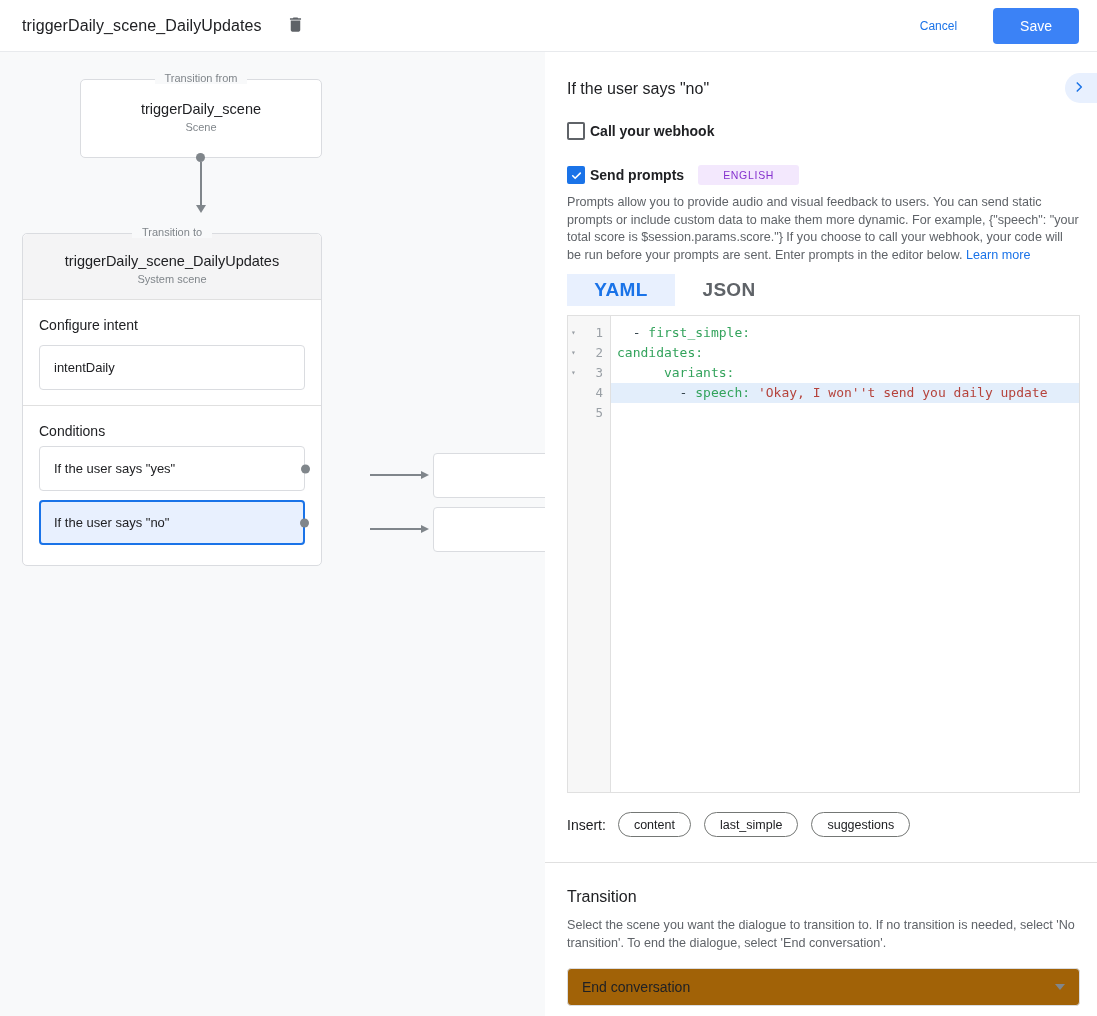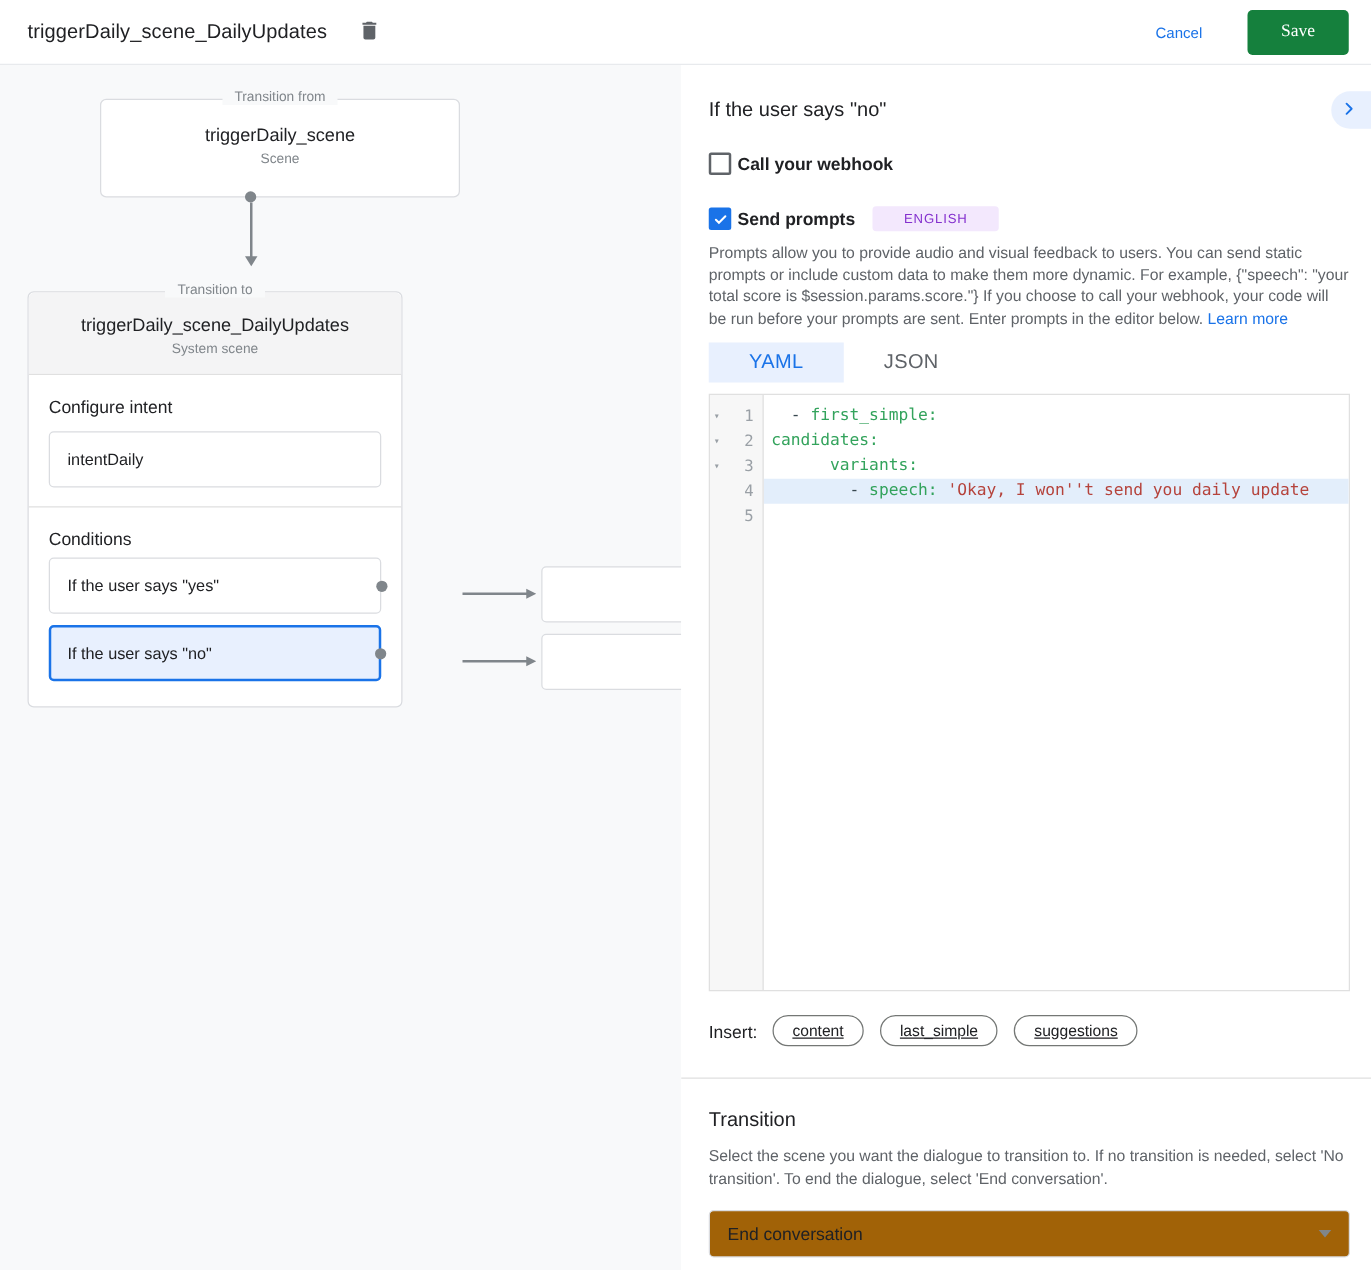--- a/index.html
+++ b/index.html
@@ -6,32 +6,32 @@
   html,body { width:1097px; height:1016px; }
   body { font-family:"Liberation Sans", sans-serif; background:#fff; color:#202124; overflow:hidden; }
 
   
   .topbar { position:relative; height:52px; background:#fff; border-bottom:1px solid #e8eaed; display:flex; align-items:center; padding:0 18px 0 22px; z-index:5; }
   .topbar-title { font-size:16px; font-weight:500; color:#202124; letter-spacing:.1px; }
   .trash-btn { margin-left:20px; width:28px; height:28px; border:none; background:transparent; cursor:pointer; display:flex; align-items:center; justify-content:center; }
   .trash-btn svg { width:19px; height:19px; fill:#5f6368; }
   .topbar-spacer { flex:1; }
   .cancel-btn { border:none; background:transparent; color:#1a73e8; font-size:12px; font-weight:500; padding:8px 16px; cursor:pointer; margin-right:20px; font-family:inherit;text-align:center; }
-  .save-btn { border:none; background:#15803d; color:#fff; font-size:14px; font-weight:500; border-radius:4px; padding:0 27px; height:36px; cursor:pointer; font-family:Liberation Serif, serif; }
+  .save-btn { border:none; background:#3b82f6; color:#fff; font-size:14px; font-weight:500; border-radius:4px; padding:0 27px; height:36px; cursor:pointer; font-family:Liberation Sans, sans-serif; }
 
   
   .body-wrap { position:relative; height:964px; }
   .canvas { position:absolute; left:0; top:0; width:545px; height:964px; background:#f8f9fa; overflow:hidden; }
   .panel { position:absolute; left:545px; top:0; width:552px; height:964px; background:#fff; }
 
   
   .flow-box { position:absolute; background:#fff; border:1px solid #dadce0; border-radius:5px; }
   .flow-legend { position:absolute; top:-8px; left:0; right:0; text-align:center; font-size:11px; color:#80868b; pointer-events:none; }
   .flow-legend span { background:#f8f9fa; padding:0 10px; }
-  .from-box { left:80px; top:27px; width:288px; height:79px; text-align:center; }
+  .from-box { left:80px; top:27px; width:242px; height:79px; text-align:center; }
   .from-title { margin-top:21px; font-size:14.5px; color:#202124; }
   .flow-subtitle { margin-top:4px; font-size:11px; color:#80868b; }
 
   .conn-dot { position:absolute; width:9px; height:9px; border-radius:50%; background:#80868b; z-index:3; }
   .v-line { position:absolute; left:200px; top:110px; width:2px; height:44px; background:#80868b; }
   .v-arrowhead { position:absolute; left:196px; top:153px; width:0; height:0; border-left:5px solid transparent; border-right:5px solid transparent; border-top:8px solid #80868b; }
 
   .to-box { left:22px; top:181px; width:300px; height:333px; }
   .to-header { height:66px; background:#f4f4f5; border-bottom:1px solid #e0e0e0; border-radius:5px 5px 0 0; text-align:center; }
   .to-title { padding-top:19px; font-size:14.5px; color:#202124; }
@@ -63,38 +63,38 @@
   .cbx { width:18px; height:18px; border:2px solid #5f6368; border-radius:2px; background:#fff; flex:none; cursor:pointer; }
   .cbx.checked { border-color:#1a73e8; background:#1a73e8; display:flex; align-items:center; justify-content:center; }
   .cbx.checked svg { width:13px; height:13px; stroke:#fff; stroke-width:2.6; fill:none; }
   .check-label { margin-left:5px; font-size:14px; font-weight:700; color:#202124; }
   .lang-badge { margin-left:14px; background:#f3e8fd; color:#8430ce; font-size:10.5px; font-weight:500; letter-spacing:.7px; padding:4px 25px; border-radius:3px; }
 
   .prompts-desc { position:absolute; left:22px; top:142px; width:512px; font-size:12.6px; line-height:17.5px; color:#5f6368; }
   .learn-more { color:#1a73e8; text-decoration:none; cursor:pointer; }
 
   .tabs { position:absolute; left:22px; top:222px; display:flex; }
-  .tab { width:108px; height:32px; display:flex; align-items:center; justify-content:center; font-size:16px; font-weight:400; letter-spacing:.3px; color:#5f6368; cursor:pointer; }
+  .tab { width:108px; height:32px; display:flex; align-items:center; justify-content:center; font-size:19px; font-weight:700; letter-spacing:.3px; color:#5f6368; cursor:pointer; }
   .tab.active { background:#e8f0fe; color:#1a73e8; }
 
   .editor { position:absolute; left:22px; right:17px; top:263px; height:478px; border:1px solid #e0e0e0; display:flex; font-family:"DejaVu Sans Mono", monospace; font-size:13px; line-height:20px; background:#fff; }
   .gutter { width:43px; background:#f7f7f7; border-right:1px solid #e0e0e0; padding-top:7px; flex:none; }
   .gutter-row { height:20px; display:flex; align-items:center; }
   .fold { width:15px; padding-left:3px; font-size:8px; color:#9aa0a6; line-height:20px; cursor:pointer; }
   .lnum { flex:1; text-align:right; padding-right:7px; color:#9aa0a6; font-size:12.5px; }
   .code { flex:1; padding-top:7px; overflow:hidden; }
   .code-line { height:20px; padding-left:6px; white-space:pre; }
   .code-line.hl { background:#e3eefb; }
   .tk-key { color:#33a35c; }
   .tk-plain { color:#37474f; }
   .tk-str { color:#b5433c; }
 
   .insert-row { position:absolute; left:22px; top:760px; display:flex; align-items:center; }
   .insert-label { font-size:14px; color:#202124; margin-right:12px; }
-  .chip { border:1px solid #747775; border-radius:13px; height:25px; padding:0 15px; display:flex; align-items:center; font-size:12.5px; color:#202124; background:#fff; margin-right:13px; cursor:pointer; font-family:inherit;text-decoration:underline; }
+  .chip { border:1px solid #747775; border-radius:13px; height:25px; padding:0 15px; display:flex; align-items:center; font-size:12.5px; color:#202124; background:#fff; margin-right:13px; cursor:pointer; font-family:inherit; }
 
   .panel-divider { position:absolute; left:0; right:0; top:810px; border-top:1px solid #e0e0e0; }
   .trans-heading { position:absolute; left:22px; top:836px; font-size:16px; color:#202124; }
   .trans-desc { position:absolute; left:22px; top:865px; width:520px; font-size:12.6px; line-height:17.5px; color:#5f6368; }
   .trans-select { position:absolute; left:22px; right:17px; top:916px; height:38px; border:1px solid #dadce0; border-radius:4px; background:#a16207; display:flex; align-items:center; padding:0 14px; font-size:14px; color:#202124; cursor:pointer; }
   .select-caret { margin-left:auto; width:0; height:0; border-left:5px solid transparent; border-right:5px solid transparent; border-top:6px solid #80868b; }
 </style>
 </head>
 <body>
 

